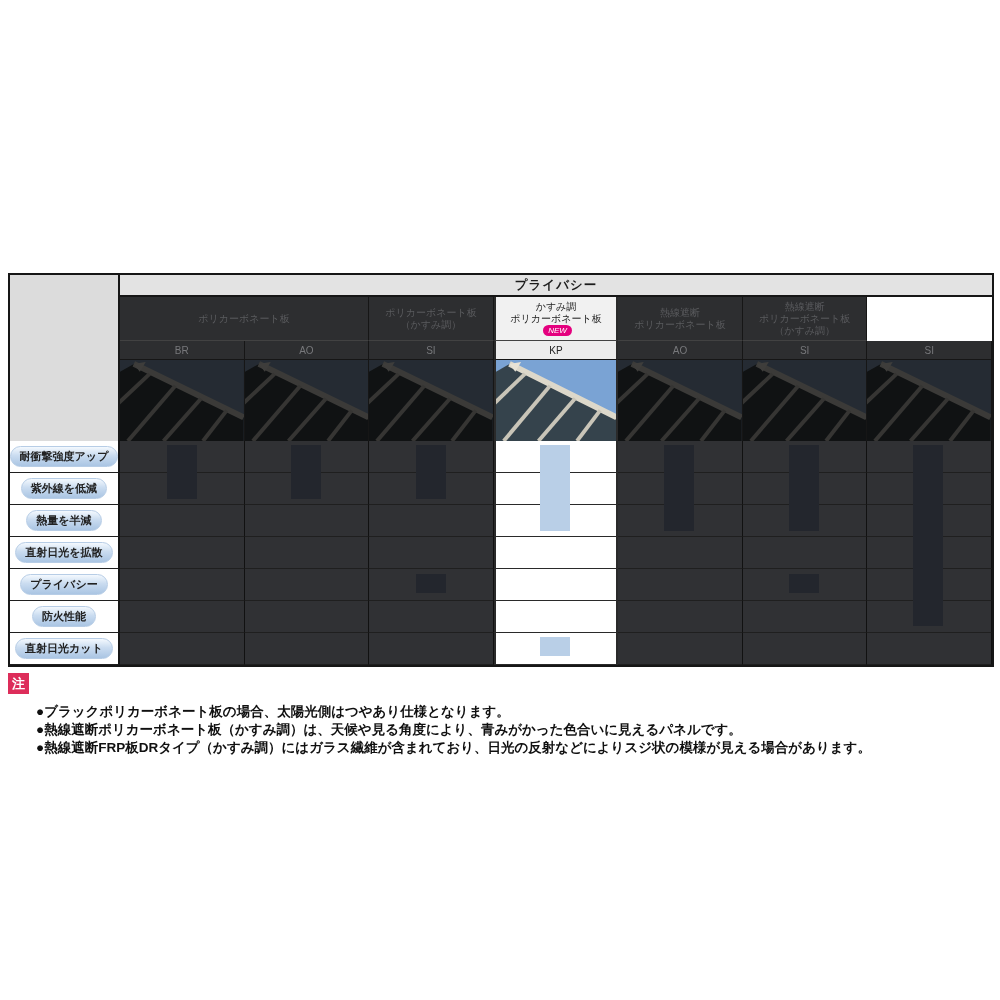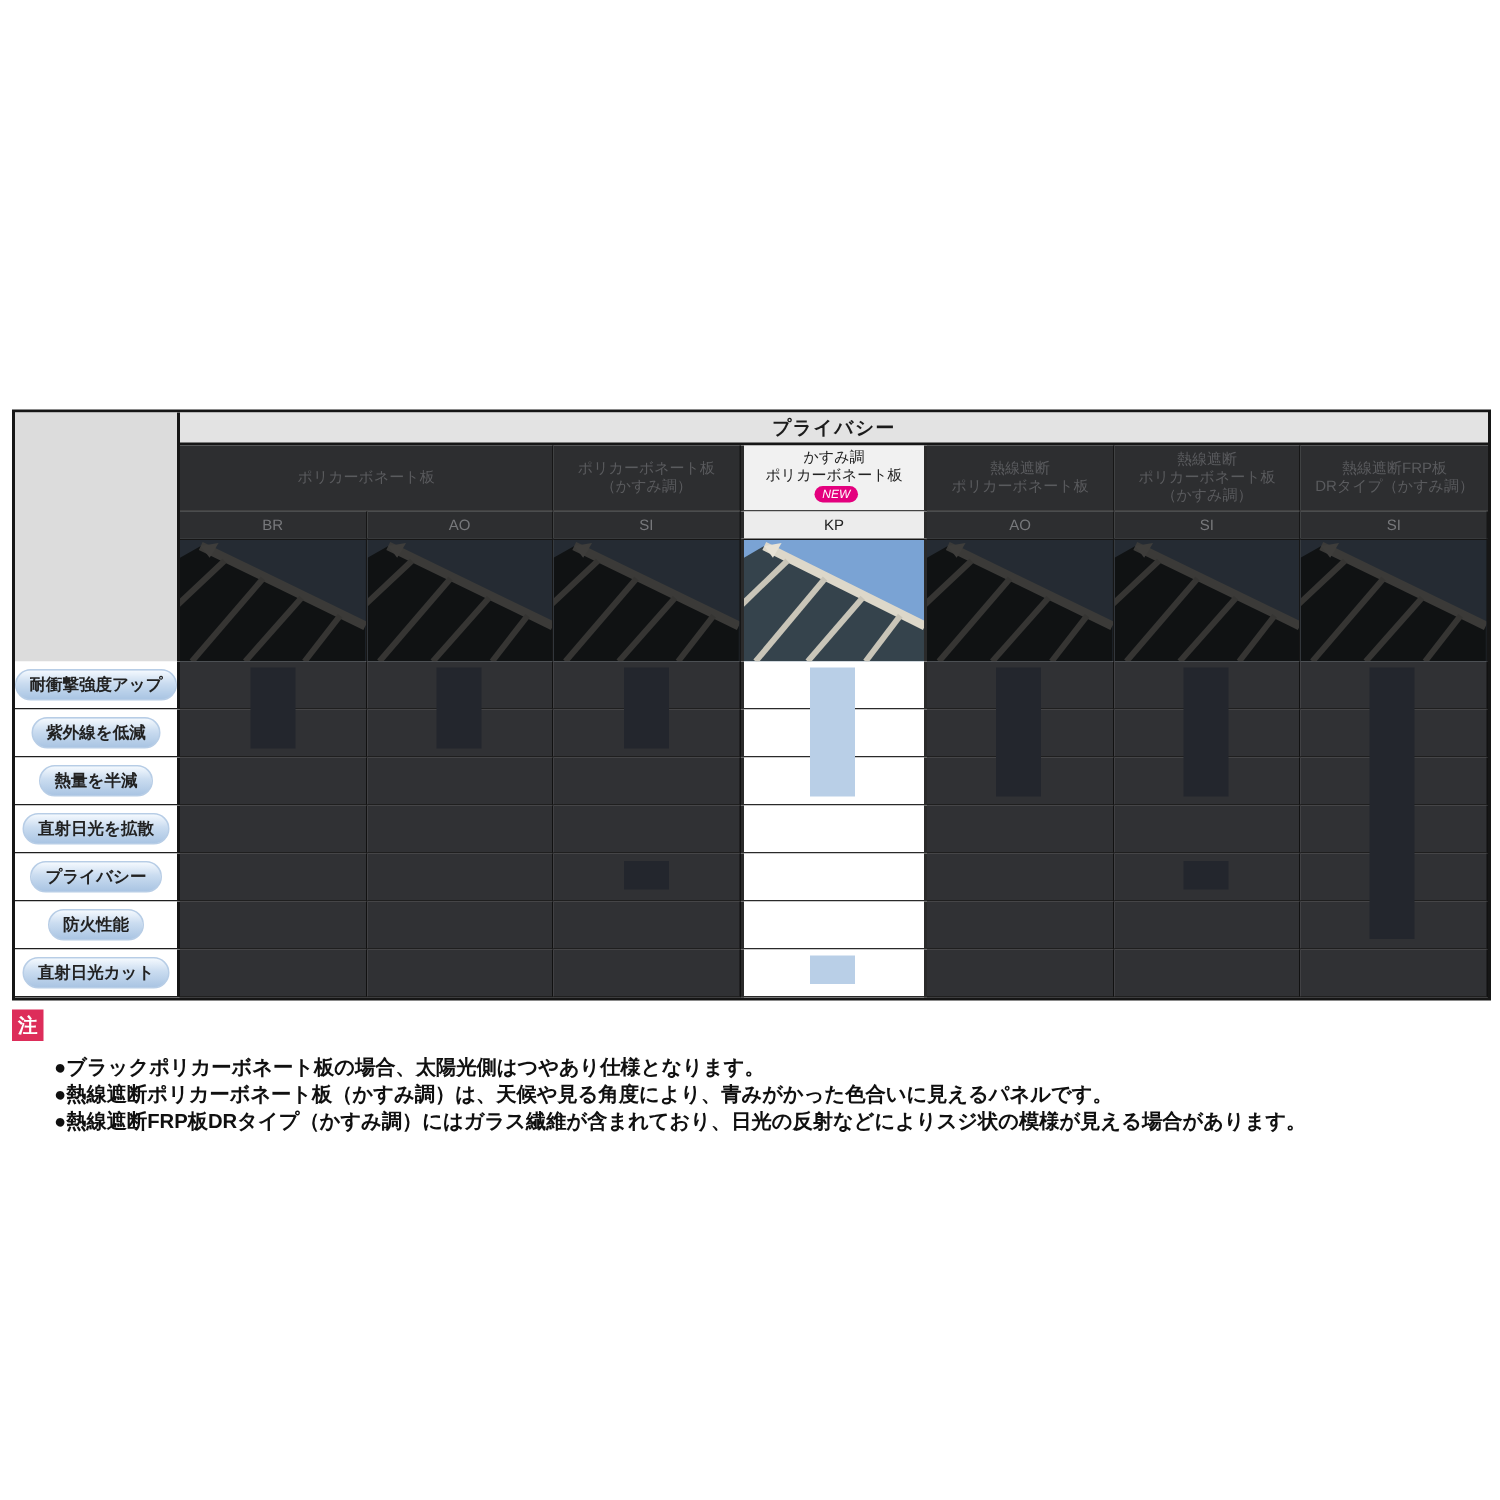--- a/index.html
+++ b/index.html
@@ -68,22 +68,20 @@
     <div class="gcell" style="grid-column:2/span 2"><span>ポリカーボネート板</span></div>
     <div class="gcell" style="grid-column:4"><span>ポリカーボネート板
 （かすみ調）</span></div>
     <div class="gcell hl" style="grid-column:5"><span><span>かすみ調
 ポリカーボネート板</span><span class="new-badge">NEW</span></span></div>
     <div class="gcell" style="grid-column:6"><span>熱線遮断
 ポリカーボネート板</span></div>
     <div class="gcell" style="grid-column:7"><span>熱線遮断
 ポリカーボネート板
 （かすみ調）</span></div>
-    <div class="gcell" style="grid-column:8;border-right:none"><span>熱線遮断FRP板
-DRタイプ（かすみ調）</span></div>
 
     <div class="ccell" style="grid-column: 2;">BR</div>
       <div class="pcell dim" style="grid-column: 2;">
   <svg viewBox="0 0 125 82" preserveAspectRatio="none">
     <rect width="125" height="82" fill="#7aa3d4"></rect>
     <polygon points="14,4 125,58 125,82 0,82 0,12" fill="#35434c"></polygon>
     <line x1="14" y1="4" x2="125" y2="58" stroke="#ddd8ca" stroke-width="6"></line>
     <line x1="30" y1="14" x2="-4" y2="46" stroke="#c9c5b8" stroke-width="4"></line>
     <line x1="56" y1="26" x2="8" y2="82" stroke="#c9c5b8" stroke-width="4"></line>
     <line x1="82" y1="39" x2="44" y2="82" stroke="#c9c5b8" stroke-width="4"></line>

